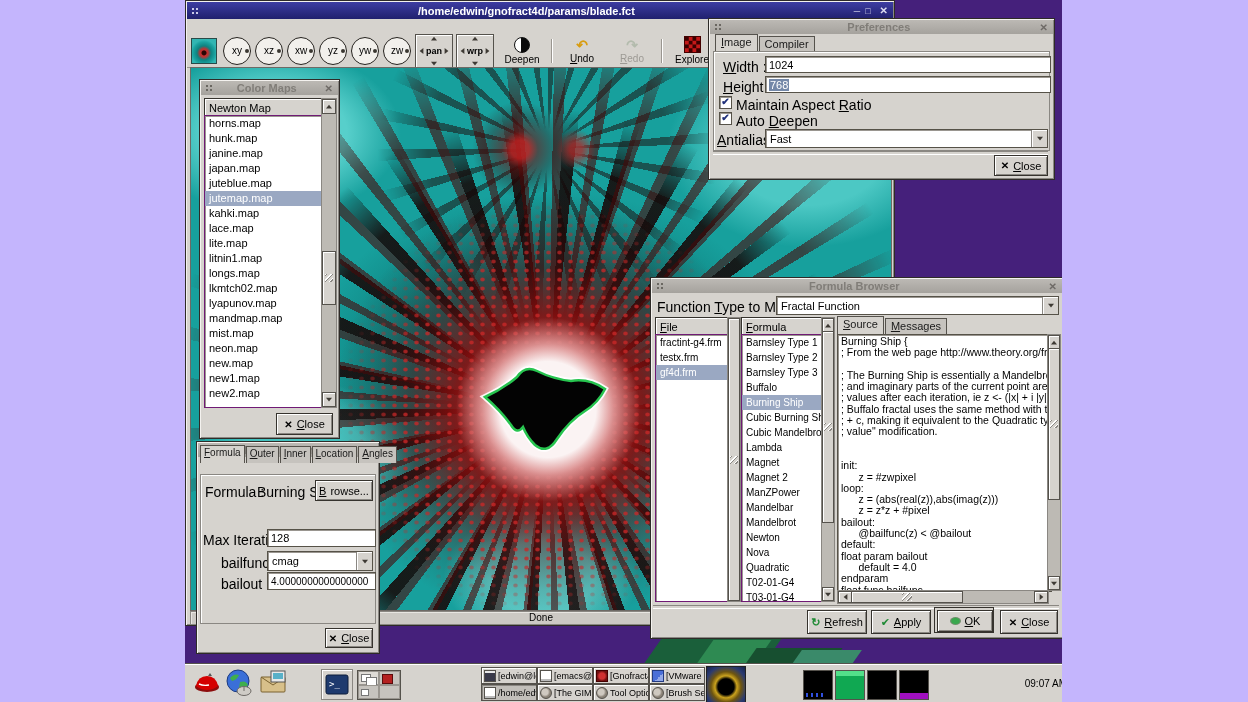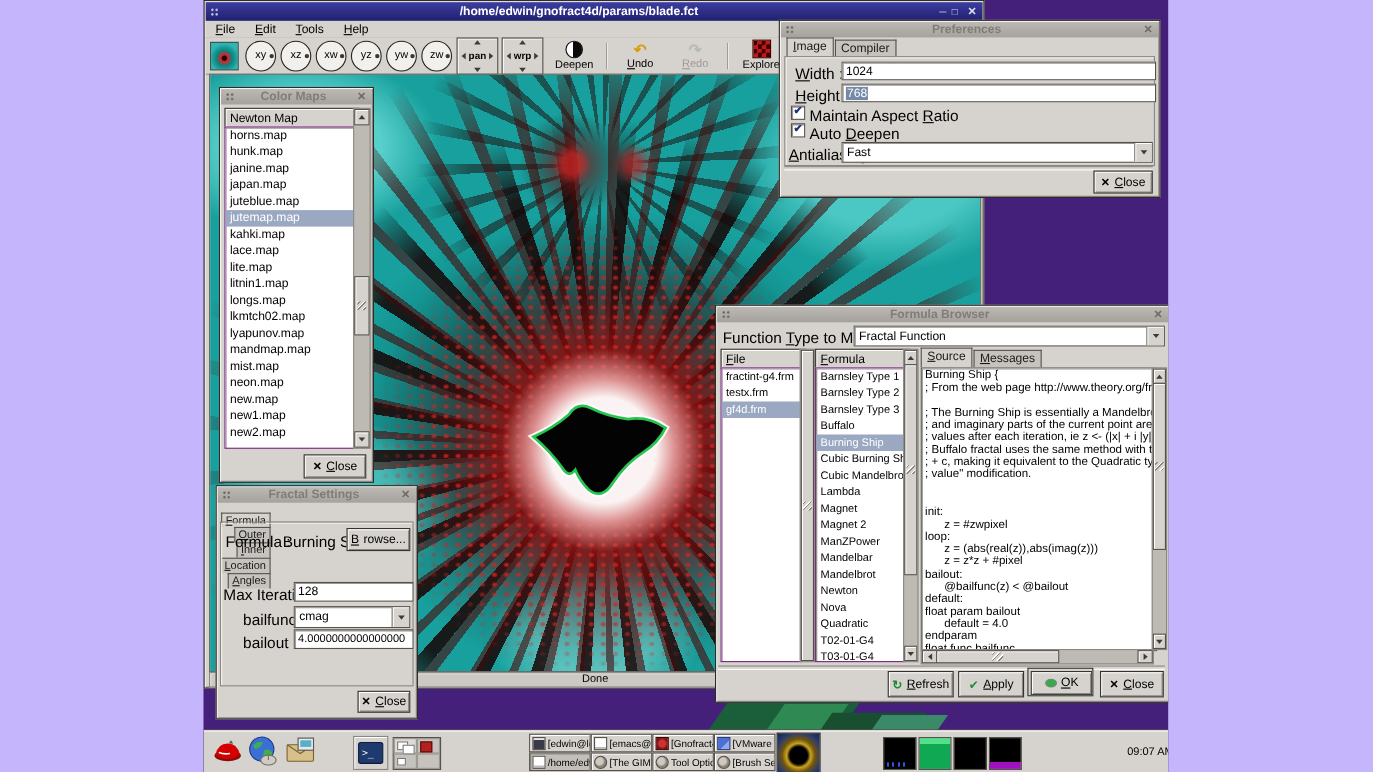--- a/index.html
+++ b/index.html
@@ -184,26 +184,20 @@
   <div class="streak" style="left:612px;top:650px;width:60px;height:14px;background:#3a8a6a;"></div>
 
   <div class="win" id="mainwin">
     <div class="tbar active">
       <span class="tb-dots"></span>
       <span class="tb-title">/home/edwin/gnofract4d/params/blade.fct</span>
       <span class="tb-btn">─</span>
       <span class="tb-btn">□</span>
       <span class="tb-x">✕</span>
     </div>
-    <div class="menubar">
-      <span class="menuitem"><u>F</u>ile</span>
-      <span class="menuitem"><u>E</u>dit</span>
-      <span class="menuitem"><u>T</u>ools</span>
-      <span class="menuitem"><u>H</u>elp</span>
-    </div>
     <div class="toolbar">
       <div class="appicon"></div>
       <div class="rotbtn">xy</div>
       <div class="rotbtn">xz</div>
       <div class="rotbtn">xw</div>
       <div class="rotbtn">yz</div>
       <div class="rotbtn">yw</div>
       <div class="rotbtn">zw</div>
       <div class="spinbox">
         <span class="tri up s"></span>
@@ -346,21 +340,21 @@
       <span><u>C</u>lose</span>
     </div>
   </div>
 
   <div class="win" style="left:11px;top:441px;width:182px;height:211px;z-index:6;">
     <div class="tbar">
       <span class="tb-dots"></span>
       <span class="tb-title">Fractal Settings</span>
       <span class="tb-x">✕</span>
     </div>
-    <div class="tabs" style="left:3px;top:24px;height:17px;flex-direction:column;">
+    <div class="tabs" style="left:3px;top:4px;height:17px;">
       <div class="tab active" style="padding:1px 3px 0 3px;font-size:10px;"><u>F</u>ormula</div>
       <div class="tab" style="padding:1px 3px;font-size:10px;"><u>O</u>uter</div>
       <div class="tab" style="padding:1px 3px;font-size:10px;"><u>I</u>nner</div>
       <div class="tab" style="padding:1px 3px;font-size:10px;"><u>L</u>ocation</div>
       <div class="tab" style="padding:1px 3px;font-size:10px;"><u>A</u>ngles</div>
     </div>
     <div class="frame" style="left:3px;top:32px;width:174px;height:148px;"></div>
     <div class="lbl" style="left:8px;top:42px;">Formula :</div>
     <div class="lbl" style="left:60px;top:42px;">Burning Ship</div>
     <div class="gbtn" style="left:118px;top:38px;width:56px;height:19px;"><u>B</u>rowse...</div>

